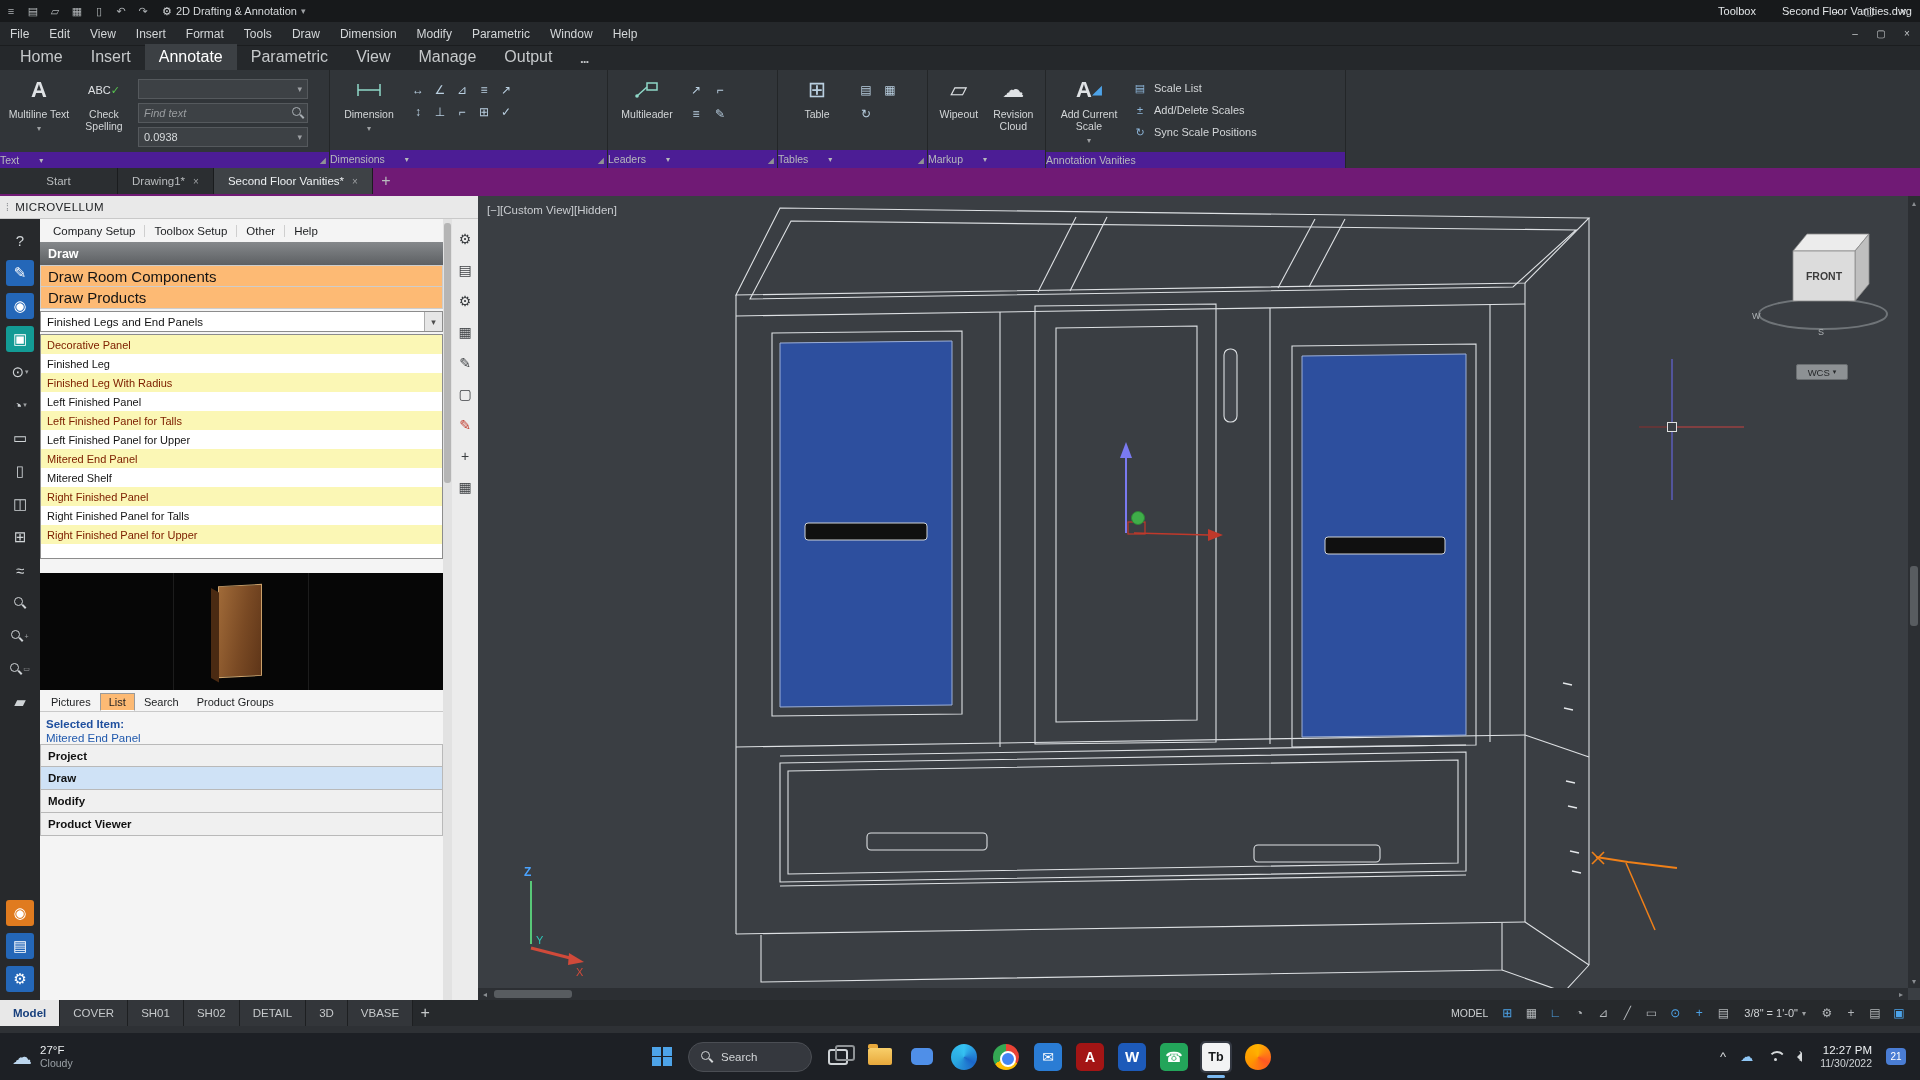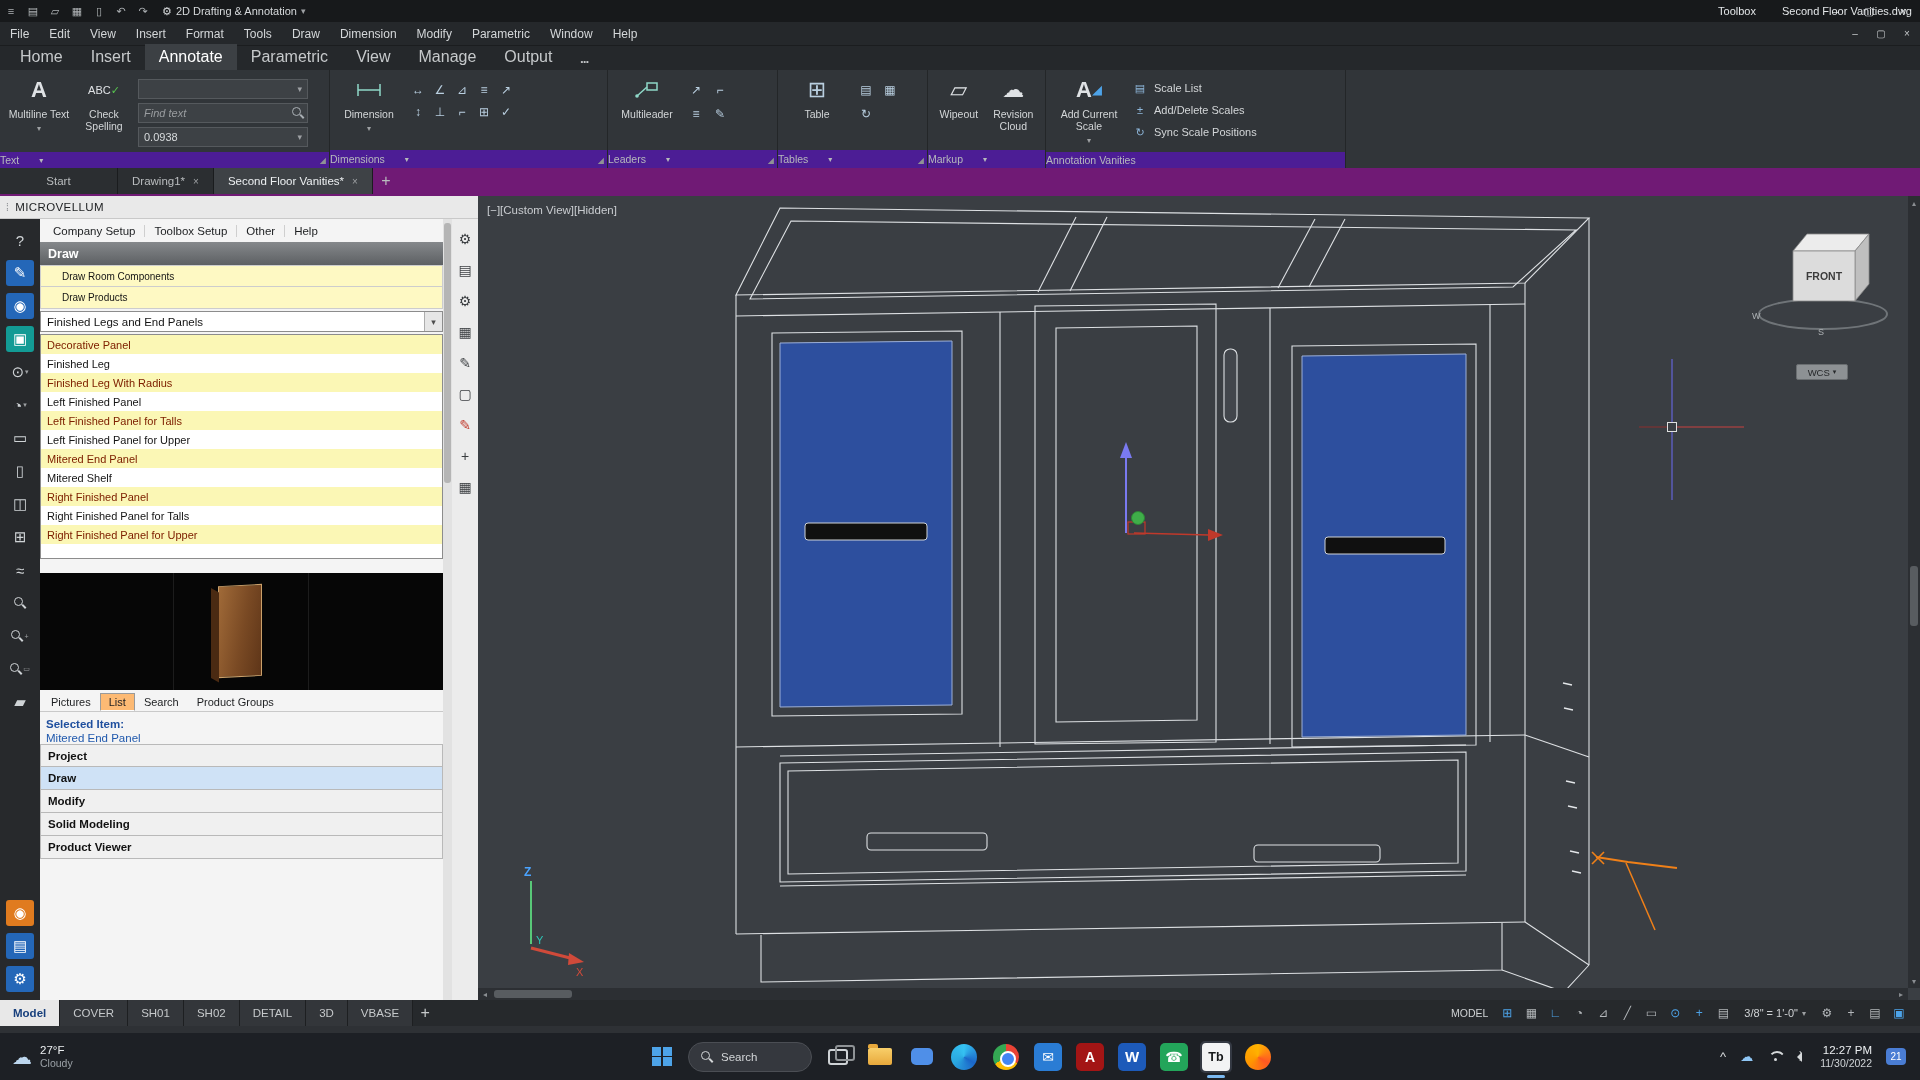--- a/index.html
+++ b/index.html
@@ -69,21 +69,21 @@
 #pcontent{position:absolute;left:40px;top:23px;bottom:0;width:403px;background:#f4f4f4;overflow:hidden}
 #pscroll{position:absolute;left:443px;top:23px;bottom:0;width:9px;background:#e2e2e2}
 #pscroll .thumb{position:absolute;left:1px;top:4px;width:7px;height:260px;background:#b5b5b5;border-radius:3px}
 #rstrip{position:absolute;left:452px;top:23px;bottom:0;width:26px;background:#ececec;display:flex;flex-direction:column;align-items:center;padding-top:10px;gap:11px}
 .rsico{width:20px;height:20px;display:flex;align-items:center;justify-content:center;color:#3a3d40;font-size:14px}
 .rsico.red{color:#c0392b}
 .ptabs{margin:3px 0 0 0;height:18px;display:flex;align-items:center;padding-left:4px}
 .ptab{font-size:11.5px;color:#1c1e20;padding:0 9px;border-right:1px solid #cfcfcf}
 .ptab:last-child{border-right:none}
 .pheader{margin-top:2px;height:23px;background:linear-gradient(#85888b,#5d6063);color:#fff;font-weight:bold;font-size:12.5px;display:flex;align-items:center;padding-left:8px}
-.prow{height:22px;background:#fef9c3;border:1px solid #cdcdcd;border-top:none;display:flex;align-items:center;padding:0 21px;font-size:10px;color:#141414}
+.prow{height:22px;background:#fdba74;border:1px solid #cdcdcd;border-top:none;display:flex;align-items:center;padding:0 7px;font-size:15px;color:#141414}
 .pdrop{margin-top:2px;height:21px;background:#fff;border:1px solid #8c8c8c;display:flex;align-items:center;font-size:11.5px;color:#141414;padding-left:6px}
 .pdrop .ddbox{margin-left:auto;width:18px;height:100%;background:#e6e6e6;border-left:1px solid #adadad;display:flex;align-items:center;justify-content:center;font-size:9px;color:#4c4c4c}
 .plistbox{margin-top:2px;height:225px;background:#fff;border:1px solid #8c8c8c;overflow:hidden}
 .lrow{height:19px;display:flex;align-items:center;padding:0 6px;font-size:11px;color:#141414}
 .lrow.y{background:#fbf7b5;color:#7e2000}
 .thumbs{margin-top:14px;height:117px;display:flex;background:#000}
 .thumb-cell{width:134.3px;height:117px;background:#060606;border-right:1px solid #1c1c1c;position:relative}
 .woodpanel{position:absolute;left:44px;top:12px;width:44px;height:92px;background:linear-gradient(100deg,#a06a38 0%,#7a4a24 55%,#5e3518 100%);border:1px solid #caa06a;transform:skewY(-3deg)}
 .woodpanel::after{content:"";position:absolute;left:-8px;top:3px;width:8px;height:100%;background:#4a2a12;transform:skewY(32deg)}
 .vtabs{margin-top:3px;height:19px;display:flex;align-items:center;padding-left:2px;border-bottom:1px solid #c9c9c9}
@@ -485,21 +485,20 @@
         <span class="vtab">Pictures</span>
         <span class="vtab active">List</span>
         <span class="vtab">Search</span>
         <span class="vtab">Product Groups</span>
       </div>
       <div class="sellabel">Selected Item:</div>
       <div class="selvalue">Mitered End Panel</div>
       <div class="sect first">Project</div>
       <div class="sect active">Draw</div>
       <div class="sect">Modify</div>
-      <div class="sect">Solid Modeling</div>
       <div class="sect">Product Viewer</div>
     </div>
 
     <div id="pscroll">
         <div class="thumb"></div>
       </div>
 
     <div id="rstrip">
       <span class="rsico">⚙</span>
       <span class="rsico">▤</span>

